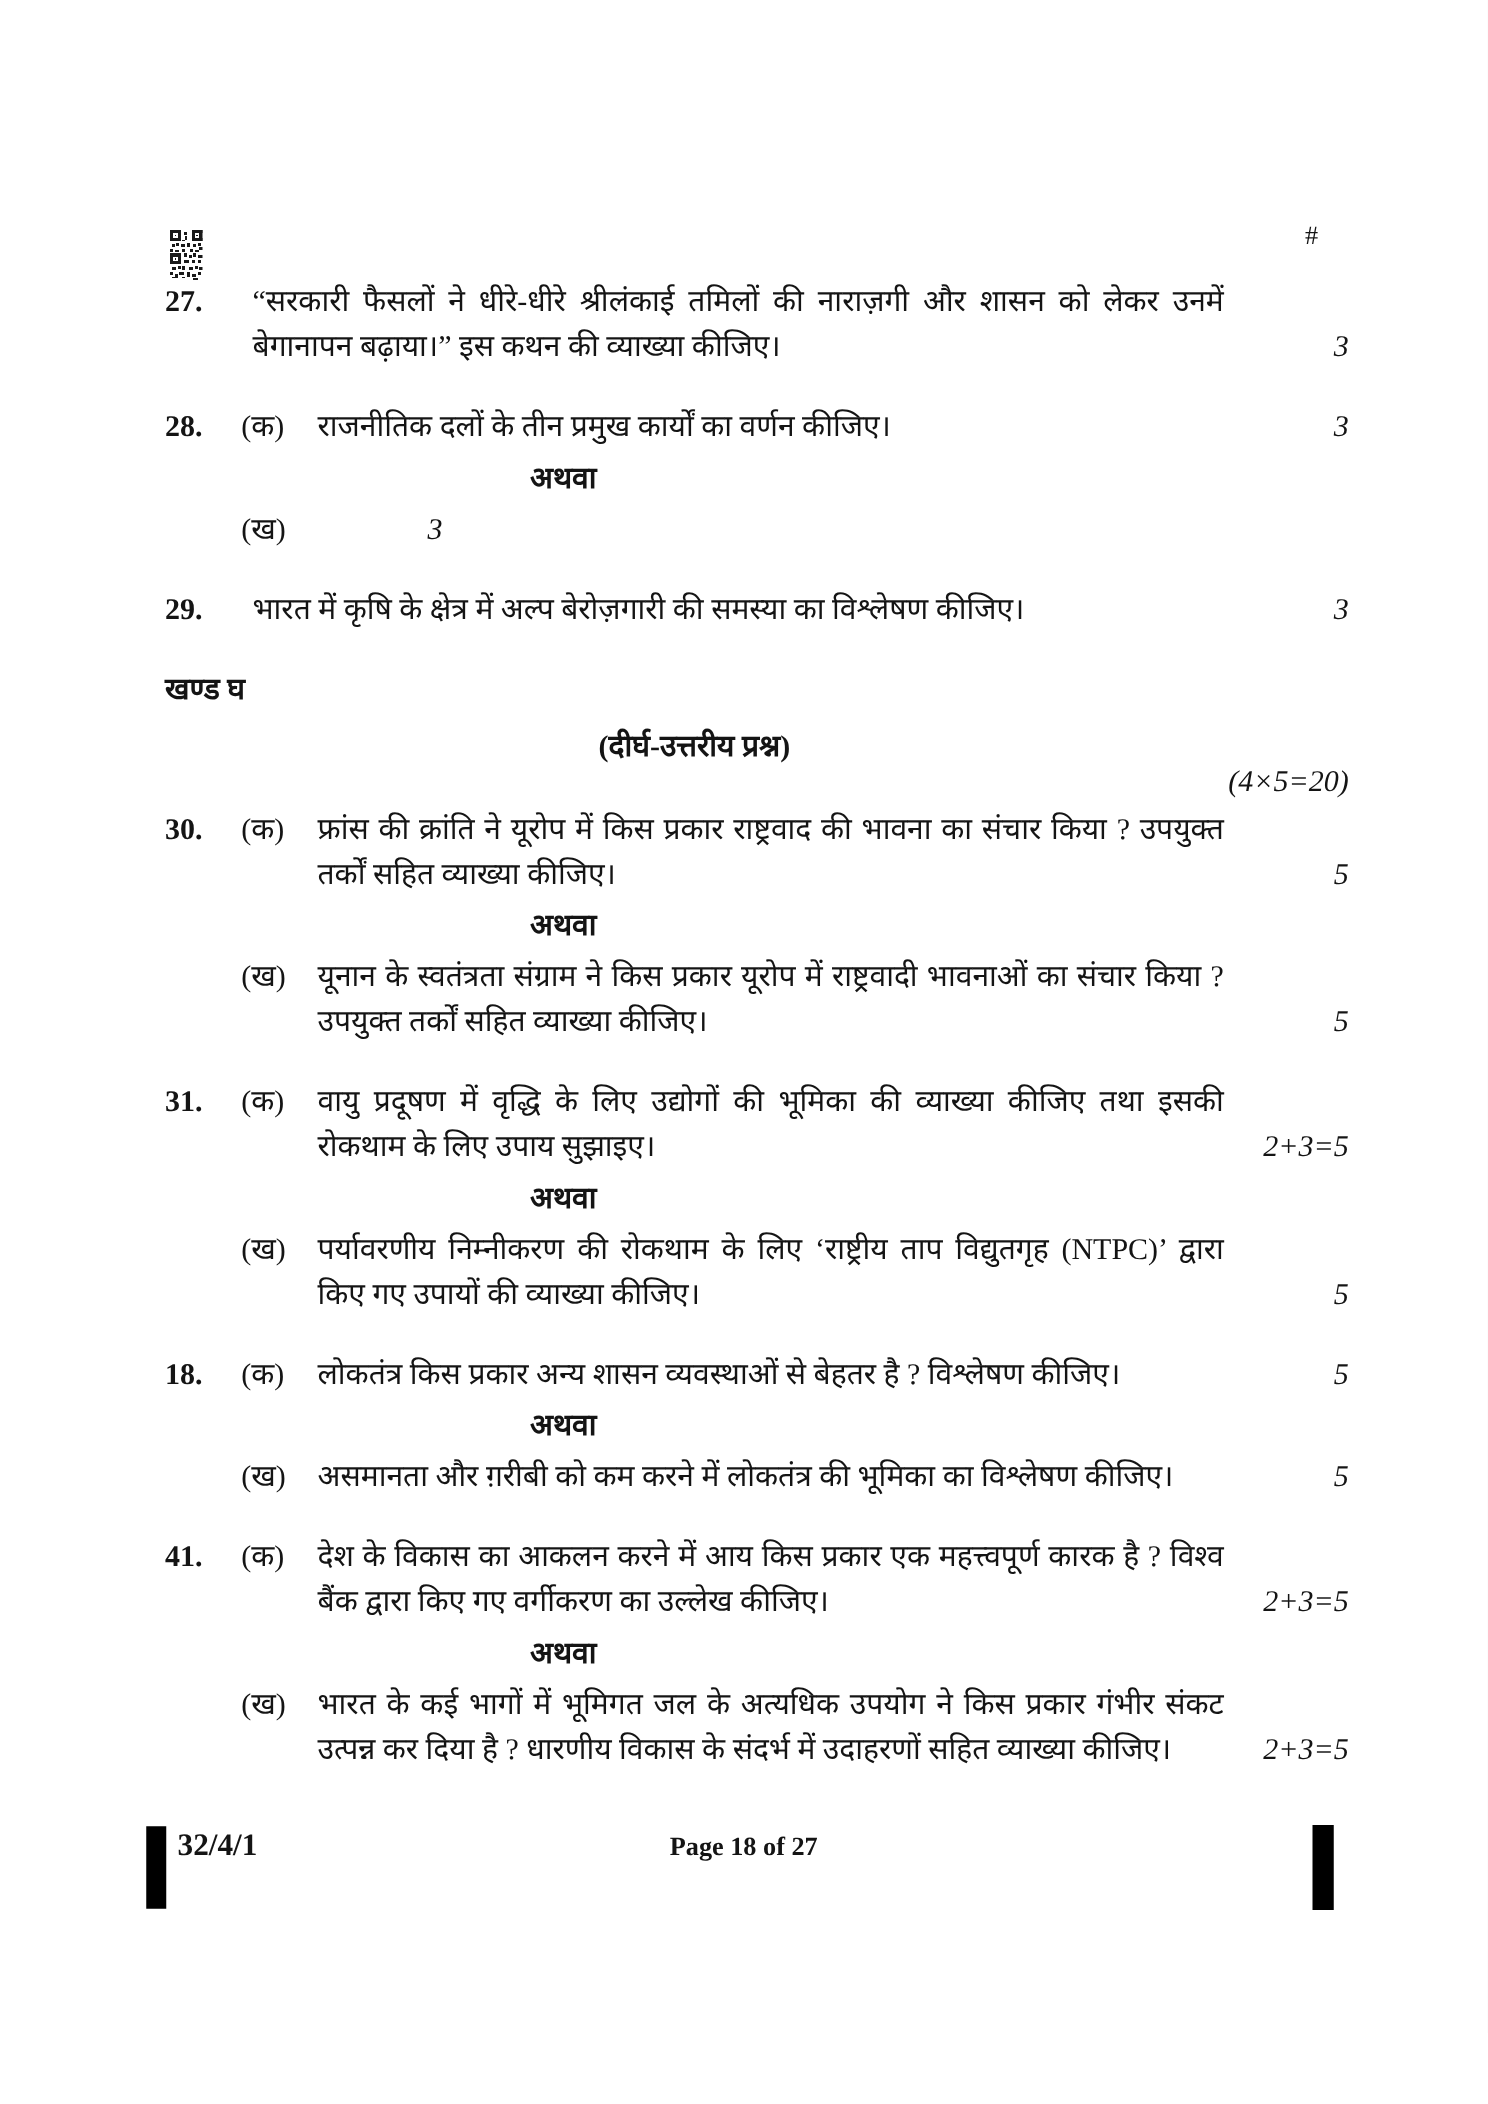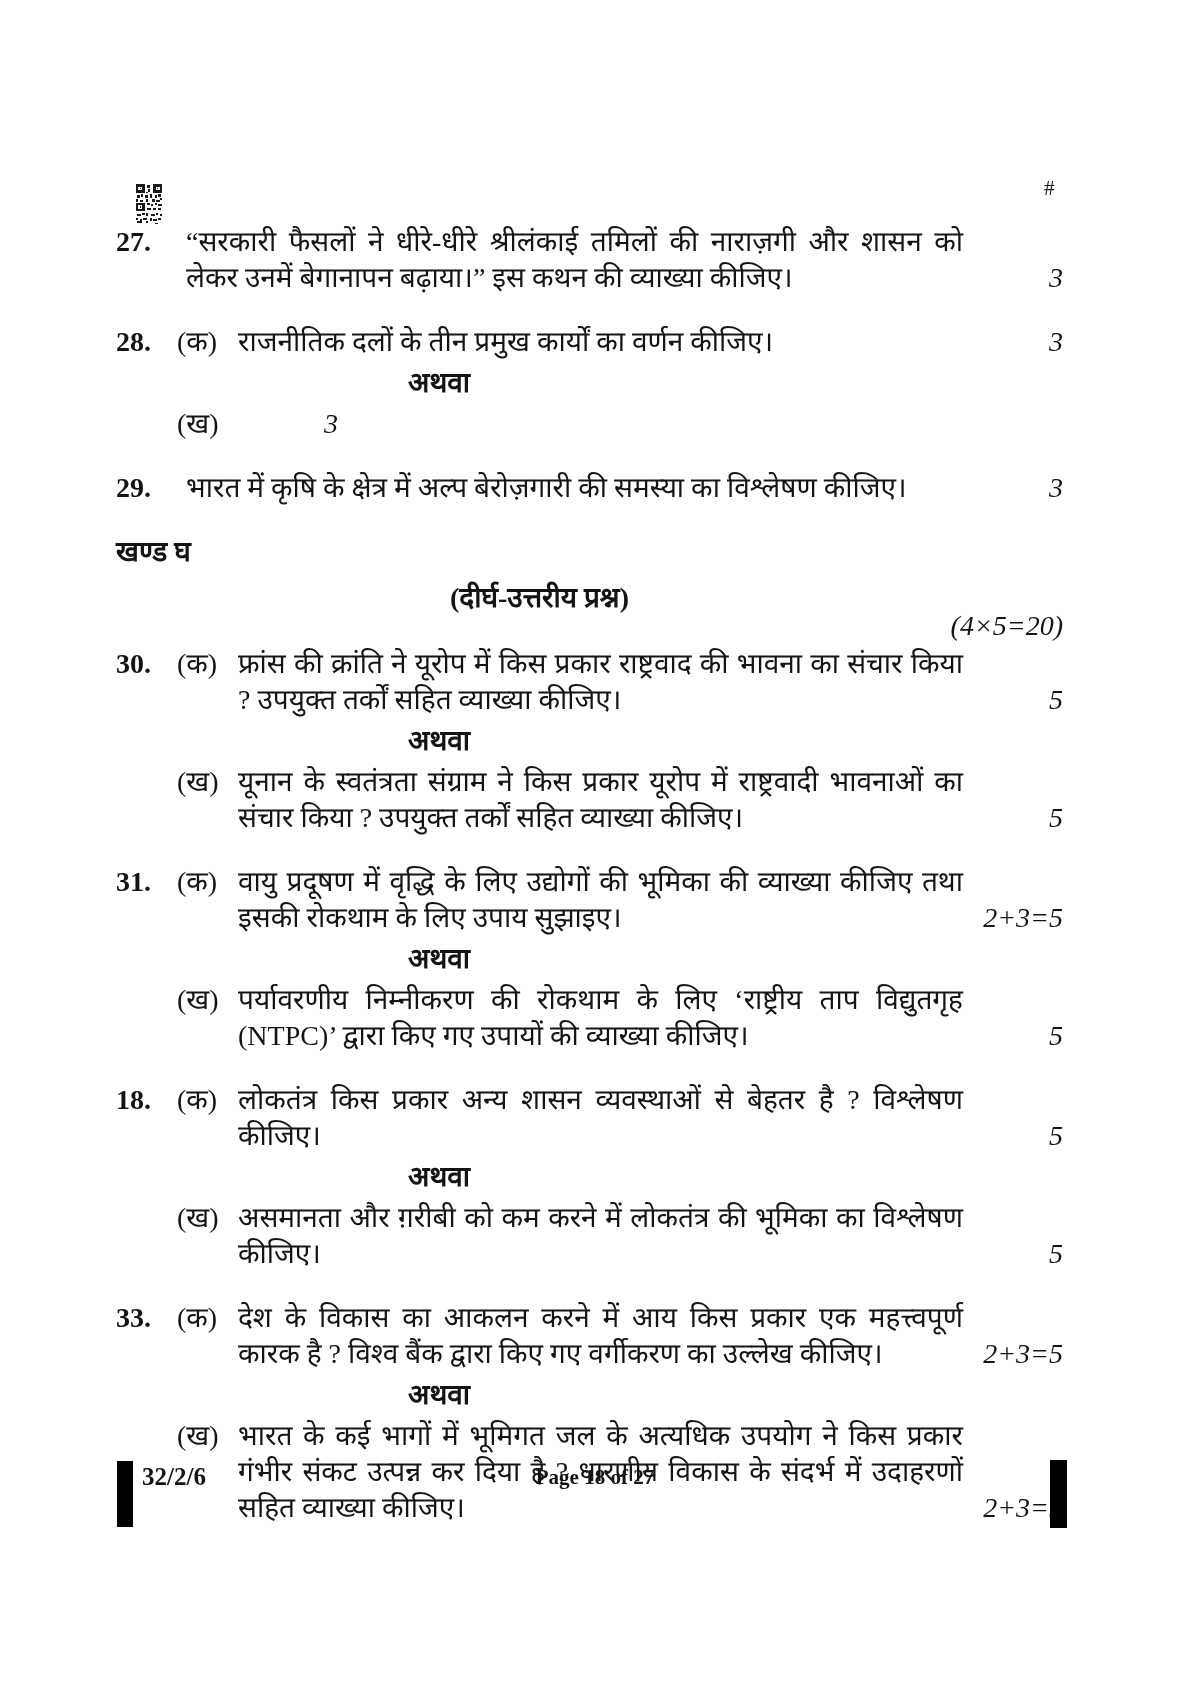--- a/index.html
+++ b/index.html
@@ -9,22 +9,22 @@
     background:#f4f4f2;
     font-family:"Liberation Serif","DejaVu Serif",serif;
     color:#141414;
   }
   .page{position:absolute;inset:0;background:#ffffff;}
 
   .qr{position:absolute;left:136px;top:184px;width:26px;height:40px;}
   .hash{position:absolute;left:1044px;top:176px;font-size:21px;line-height:24px;}
 
   .content{
-    position:absolute;left:116px;top:224px;width:947px;
-    font-size:28px;line-height:36px;
+    position:absolute;left:132px;top:224px;width:947px;
+    font-size:24px;line-height:36px;
   }
   .q-block{margin-bottom:28px;}
   .part{display:flex;}
   .num{width:61px;flex-shrink:0;font-weight:bold;}
   .num.wide{width:70px;}
   .plabel{width:61px;flex-shrink:0;}
   .ptext{flex:1;text-align:justify;}
   .marks{width:100px;flex-shrink:0;text-align:right;align-self:flex-end;font-style:italic;}
   .or{font-weight:bold;margin:5px 0 5px 292px;}
 
@@ -185,34 +185,34 @@
       <div class="part">
         <div class="num"></div>
         <div class="plabel">(ख)</div>
         <div class="ptext">असमानता और ग़रीबी को कम करने में लोकतंत्र की भूमिका का विश्लेषण कीजिए।</div>
         <div class="marks">5</div>
       </div>
     </div>
 
     <div class="q-block">
       <div class="part">
-        <div class="num">33.</div>
+        <div class="num">41.</div>
         <div class="plabel">(क)</div>
         <div class="ptext">देश के विकास का आकलन करने में आय किस प्रकार एक महत्त्वपूर्ण कारक है ? विश्व बैंक द्वारा किए गए वर्गीकरण का उल्लेख कीजिए।</div>
         <div class="marks">2+3=5</div>
       </div>
       <div class="or">अथवा</div>
       <div class="part">
         <div class="num"></div>
         <div class="plabel">(ख)</div>
         <div class="ptext">भारत के कई भागों में भूमिगत जल के अत्यधिक उपयोग ने किस प्रकार गंभीर संकट उत्पन्न कर दिया है ? धारणीय विकास के संदर्भ में उदाहरणों सहित व्याख्या कीजिए।</div>
         <div class="marks">2+3=5</div>
       </div>
     </div>
 
   </div>
 
   <div class="bar-left"></div>
   <div class="bar-right"></div>
-  <div class="footer-code">32/2/6</div>
+  <div class="footer-code">32/4/1</div>
   <div class="footer-page">Page 18 of 27</div>
 
 </div>
 
 </body></html>

